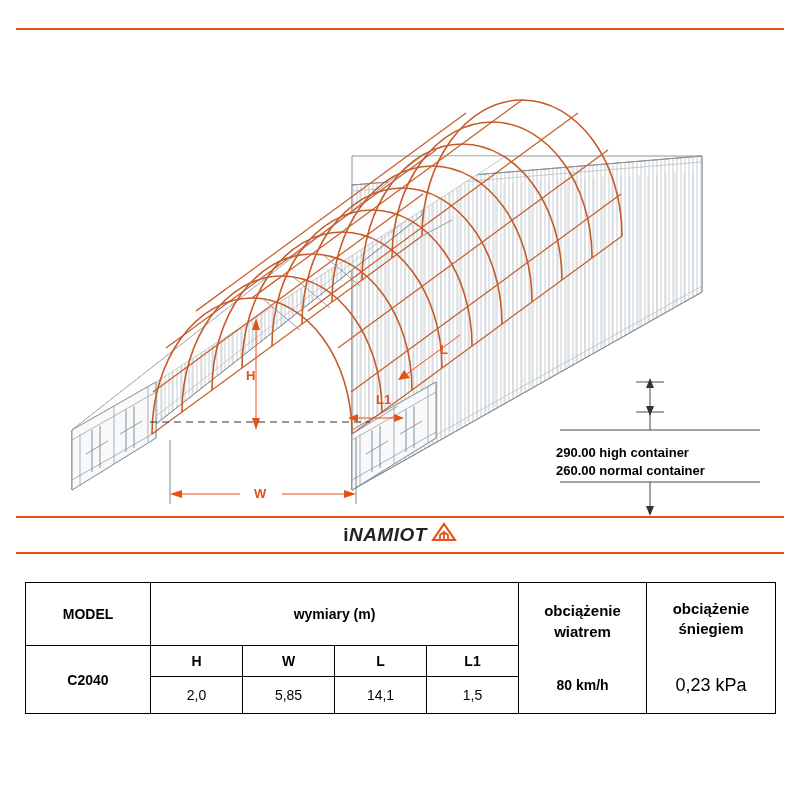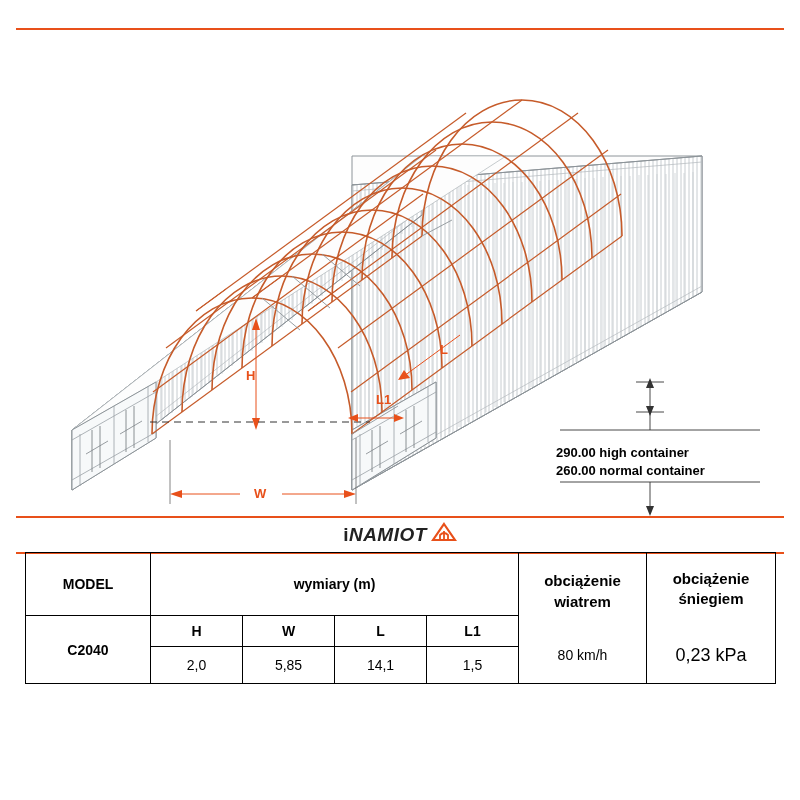--- a/index.html
+++ b/index.html
@@ -79,21 +79,21 @@
   #logo .word {
     font-size: 19px;
     font-weight: bold;
     letter-spacing: 0.5px;
     color: #222;
   }
   
   #spec-table {
     position: absolute;
     left: 25px;
-    top: 552px;
+    top: 582px;
     width: 750px;
     border-collapse: collapse;
     table-layout: fixed;
     border-radius: 27px;
   }
   #spec-table td, #spec-table th {
     border: 1px solid #000;
     text-align: center;
     vertical-align: middle;
     font-size: 14px;
@@ -420,21 +420,21 @@
       <col style="width:92px">
       <col style="width:128px">
       <col style="width:129px">
     </colgroup>
     <tbody>
       <tr>
         <td class="hdr" rowspan="1">MODEL</td>
         <td class="hdr" colspan="4">wymiary (m)</td>
         <td class="hdr hdr-two-line" rowspan="3">
             <div style="font-weight: bold; font-size: 15px;">obciążenie<br>wiatrem</div>
-            <div style="font-weight: normal; font-size: 14px; margin-top: 34px;">80 km/h</div>
+            <div style="font-weight: bold; font-size: 14px; margin-top: 34px;">80 km/h</div>
           </td>
         <td class="hdr hdr-two-line" rowspan="3">
             <div style="font-weight: bold; font-size: 15px;">obciążenie<br>śniegiem</div>
             <div style="font-weight: normal; font-size: 18px; margin-top: 34px;">0,23 kPa</div>
           </td>
       </tr>
       <tr>
         <td class="model-cell" rowspan="2">C2040</td>
         <td class="dim-hdr">H</td>
         <td class="dim-hdr">W</td>

